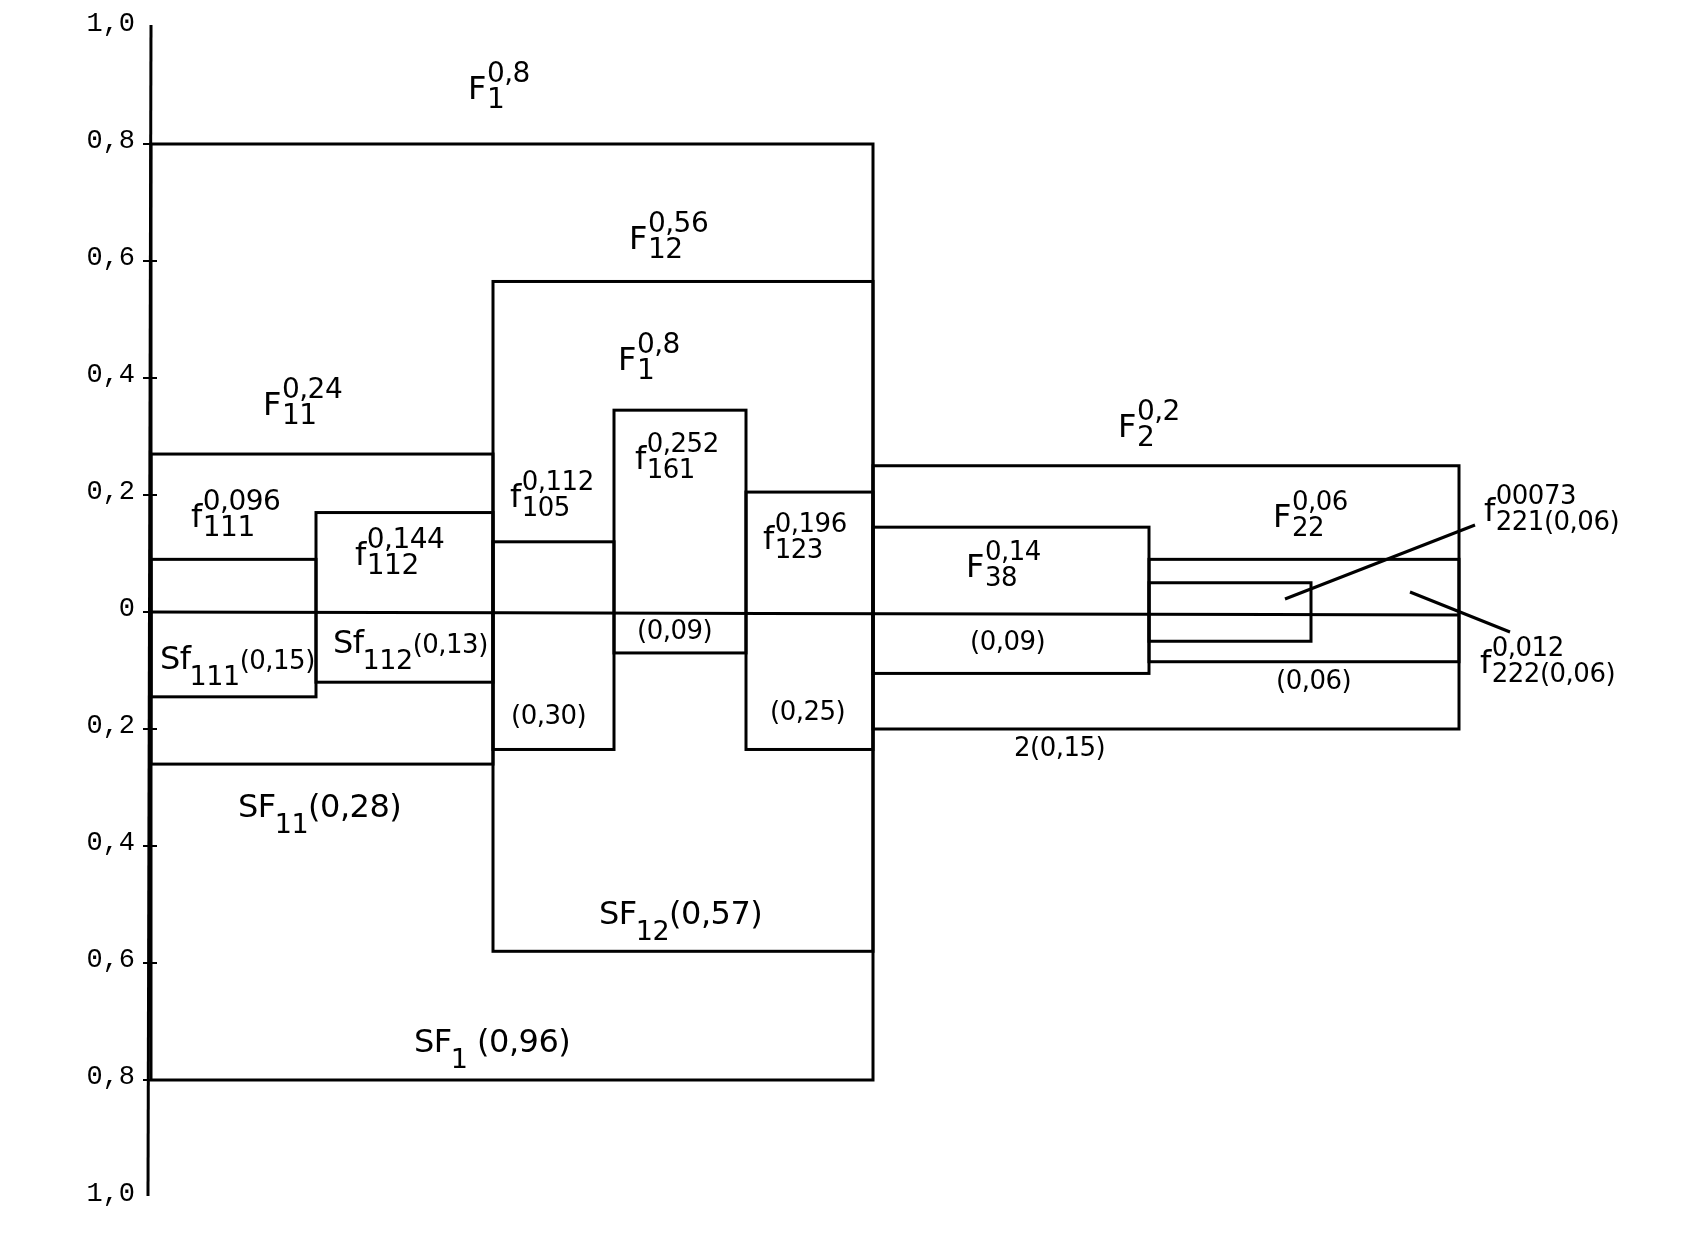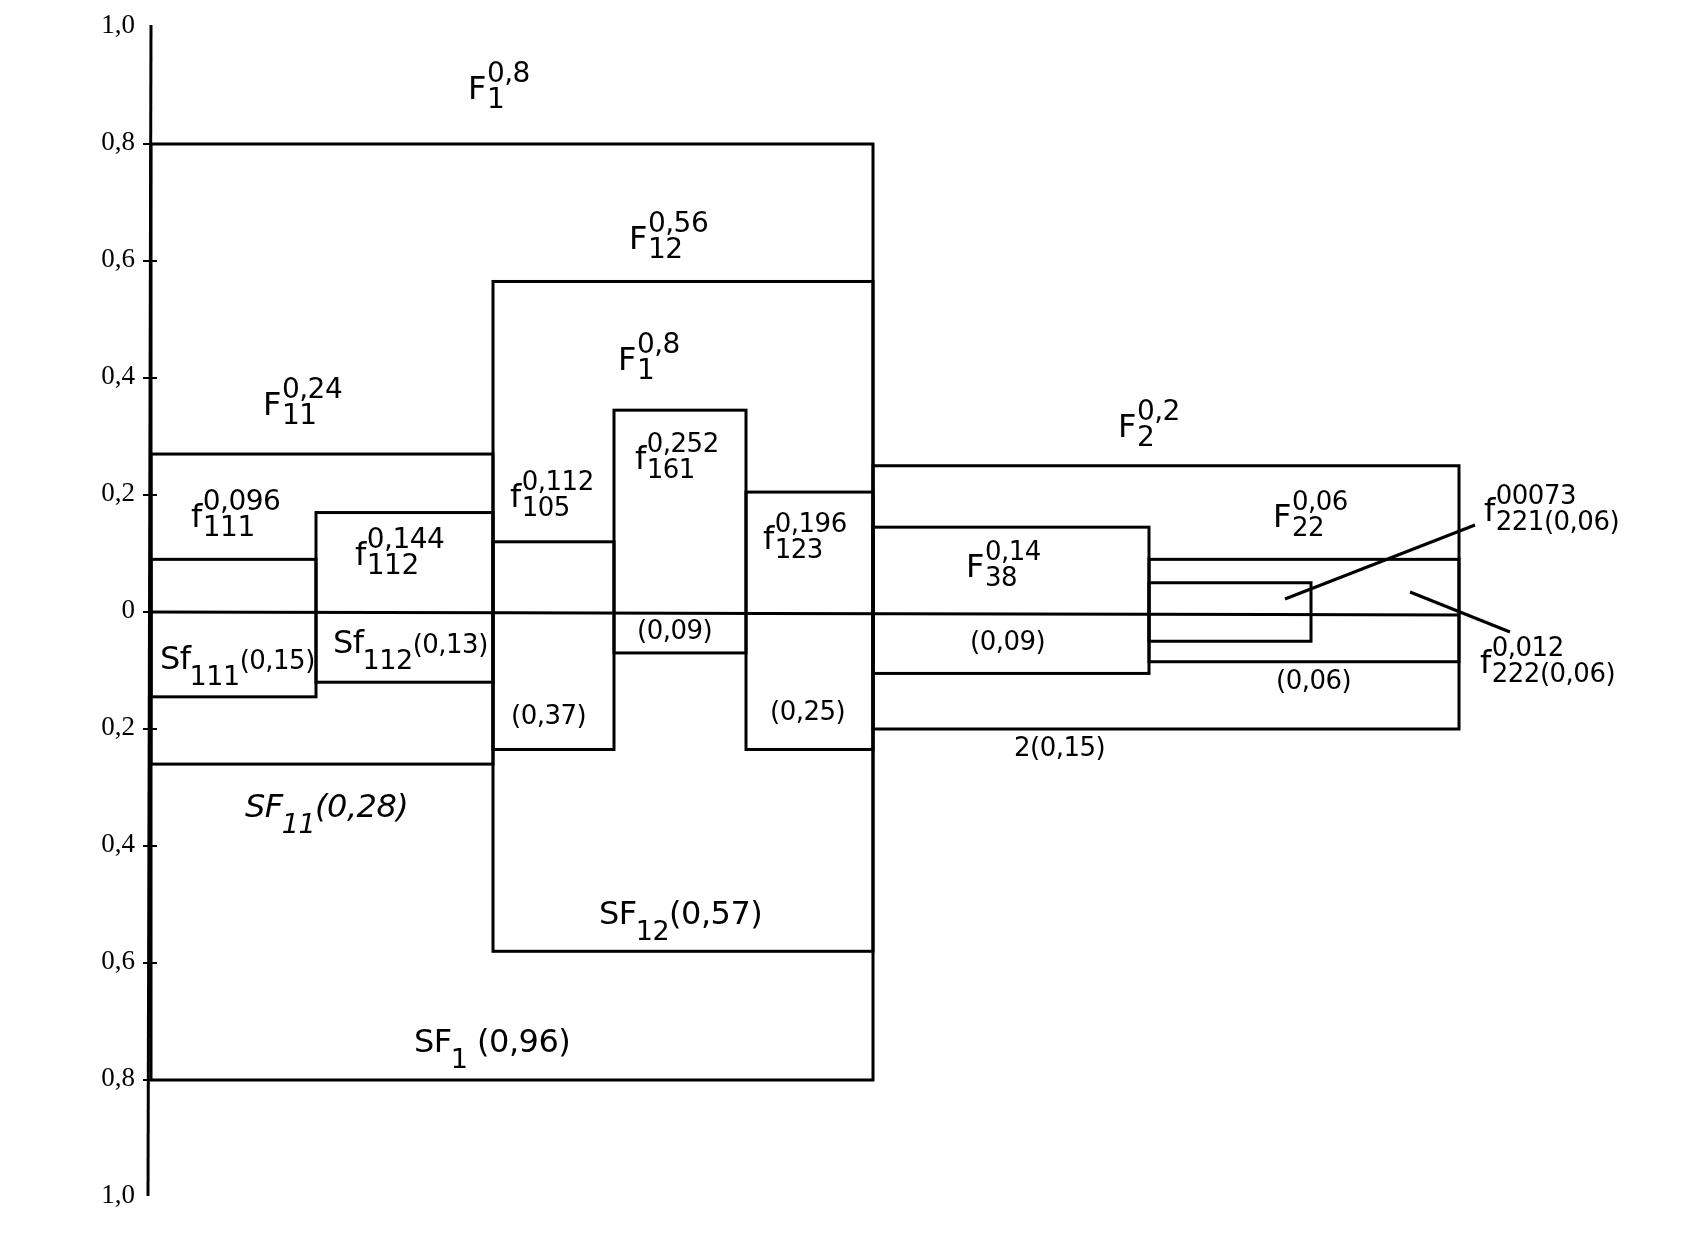--- a/index.html
+++ b/index.html
@@ -6,21 +6,21 @@
   body { width: 1682px; height: 1233px; position: relative; overflow: hidden;
          font-family: "DejaVu Sans", sans-serif; color: #000; }
   #diagram { position: absolute; left: 0; top: 0; }
   .lbl { position: absolute; white-space: nowrap; font-size: 28px; line-height: 1;
          font-family: "DejaVu Sans", sans-serif; letter-spacing: -0.5px; }
   .lbl .base { font-size: 32px; }
   .lbl .sub { font-size: 27px; position: relative; top: 16px; margin-left: -1px; }
   .lbl .stack { display: inline-block; vertical-align: top; position: relative; top: -12px; margin-left: 1px; }
   .lbl .stack span { display: block; line-height: 26px; }
   .lbl.small { font-size: 26px; }
-  .tick-label { position: absolute; font-size: 27px; font-family: Liberation Serif, serif;
+  .tick-label { position: absolute; font-size: 27px; font-family: Liberation Mono, monospace;
                 text-align: right; width: 70px; line-height: 1; }
 </style>
 </head>
 <body>
 
 <svg id="diagram" width="1682" height="1233" xmlns="http://www.w3.org/2000/svg">
   <g id="axis-layer">
       <line x1="151" y1="25" x2="148" y2="1196" stroke="#000" stroke-width="3"></line>
       <line x1="143" y1="144" x2="157" y2="144" stroke="#000" stroke-width="2"></line>
       <line x1="143" y1="261" x2="157" y2="261" stroke="#000" stroke-width="2"></line>
@@ -109,27 +109,27 @@
 <div class="lbl small" style="left:1480px;top:646px;">
   <span class="base">f</span><span class="stack"><span>0,012</span><span>222(0,06)</span></span>
 </div>
 
 <div class="lbl small" style="left:160px;top:642px;">
   <span class="base">Sf</span><span class="sub">111</span><span>(0,15)</span>
 </div>
 <div class="lbl small" style="left:333px;top:626px;">
   <span class="base">Sf</span><span class="sub">112</span><span>(0,13)</span>
 </div>
-<div class="lbl small" style="left:511px;top:702px;">(0,37)</div>
+<div class="lbl small" style="left:511px;top:702px;">(0,30)</div>
 <div class="lbl small" style="left:637px;top:617px;">(0,09)</div>
 <div class="lbl small" style="left:770px;top:698px;">(0,25)</div>
 <div class="lbl small" style="left:970px;top:628px;">(0,09)</div>
 <div class="lbl small" style="left:1276px;top:667px;">(0,06)</div>
 <div class="lbl small" style="left:1014px;top:734px;">2(0,15)</div>
-<div class="lbl" style="left:245px;top:790px;font-style:italic;">
+<div class="lbl" style="left:238px;top:790px;">
   <span class="base">SF</span><span class="sub">11</span><span class="base">(0,28)</span>
 </div>
 <div class="lbl" style="left:599px;top:897px;text-align:center;">
   <span class="base">SF</span><span class="sub">12</span><span class="base">(0,57)</span>
 </div>
 <div class="lbl" style="left:414px;top:1025px;">
   <span class="base">SF</span><span class="sub">1</span><span class="base"> (0,96)</span>
 </div>
 
 </body></html>

